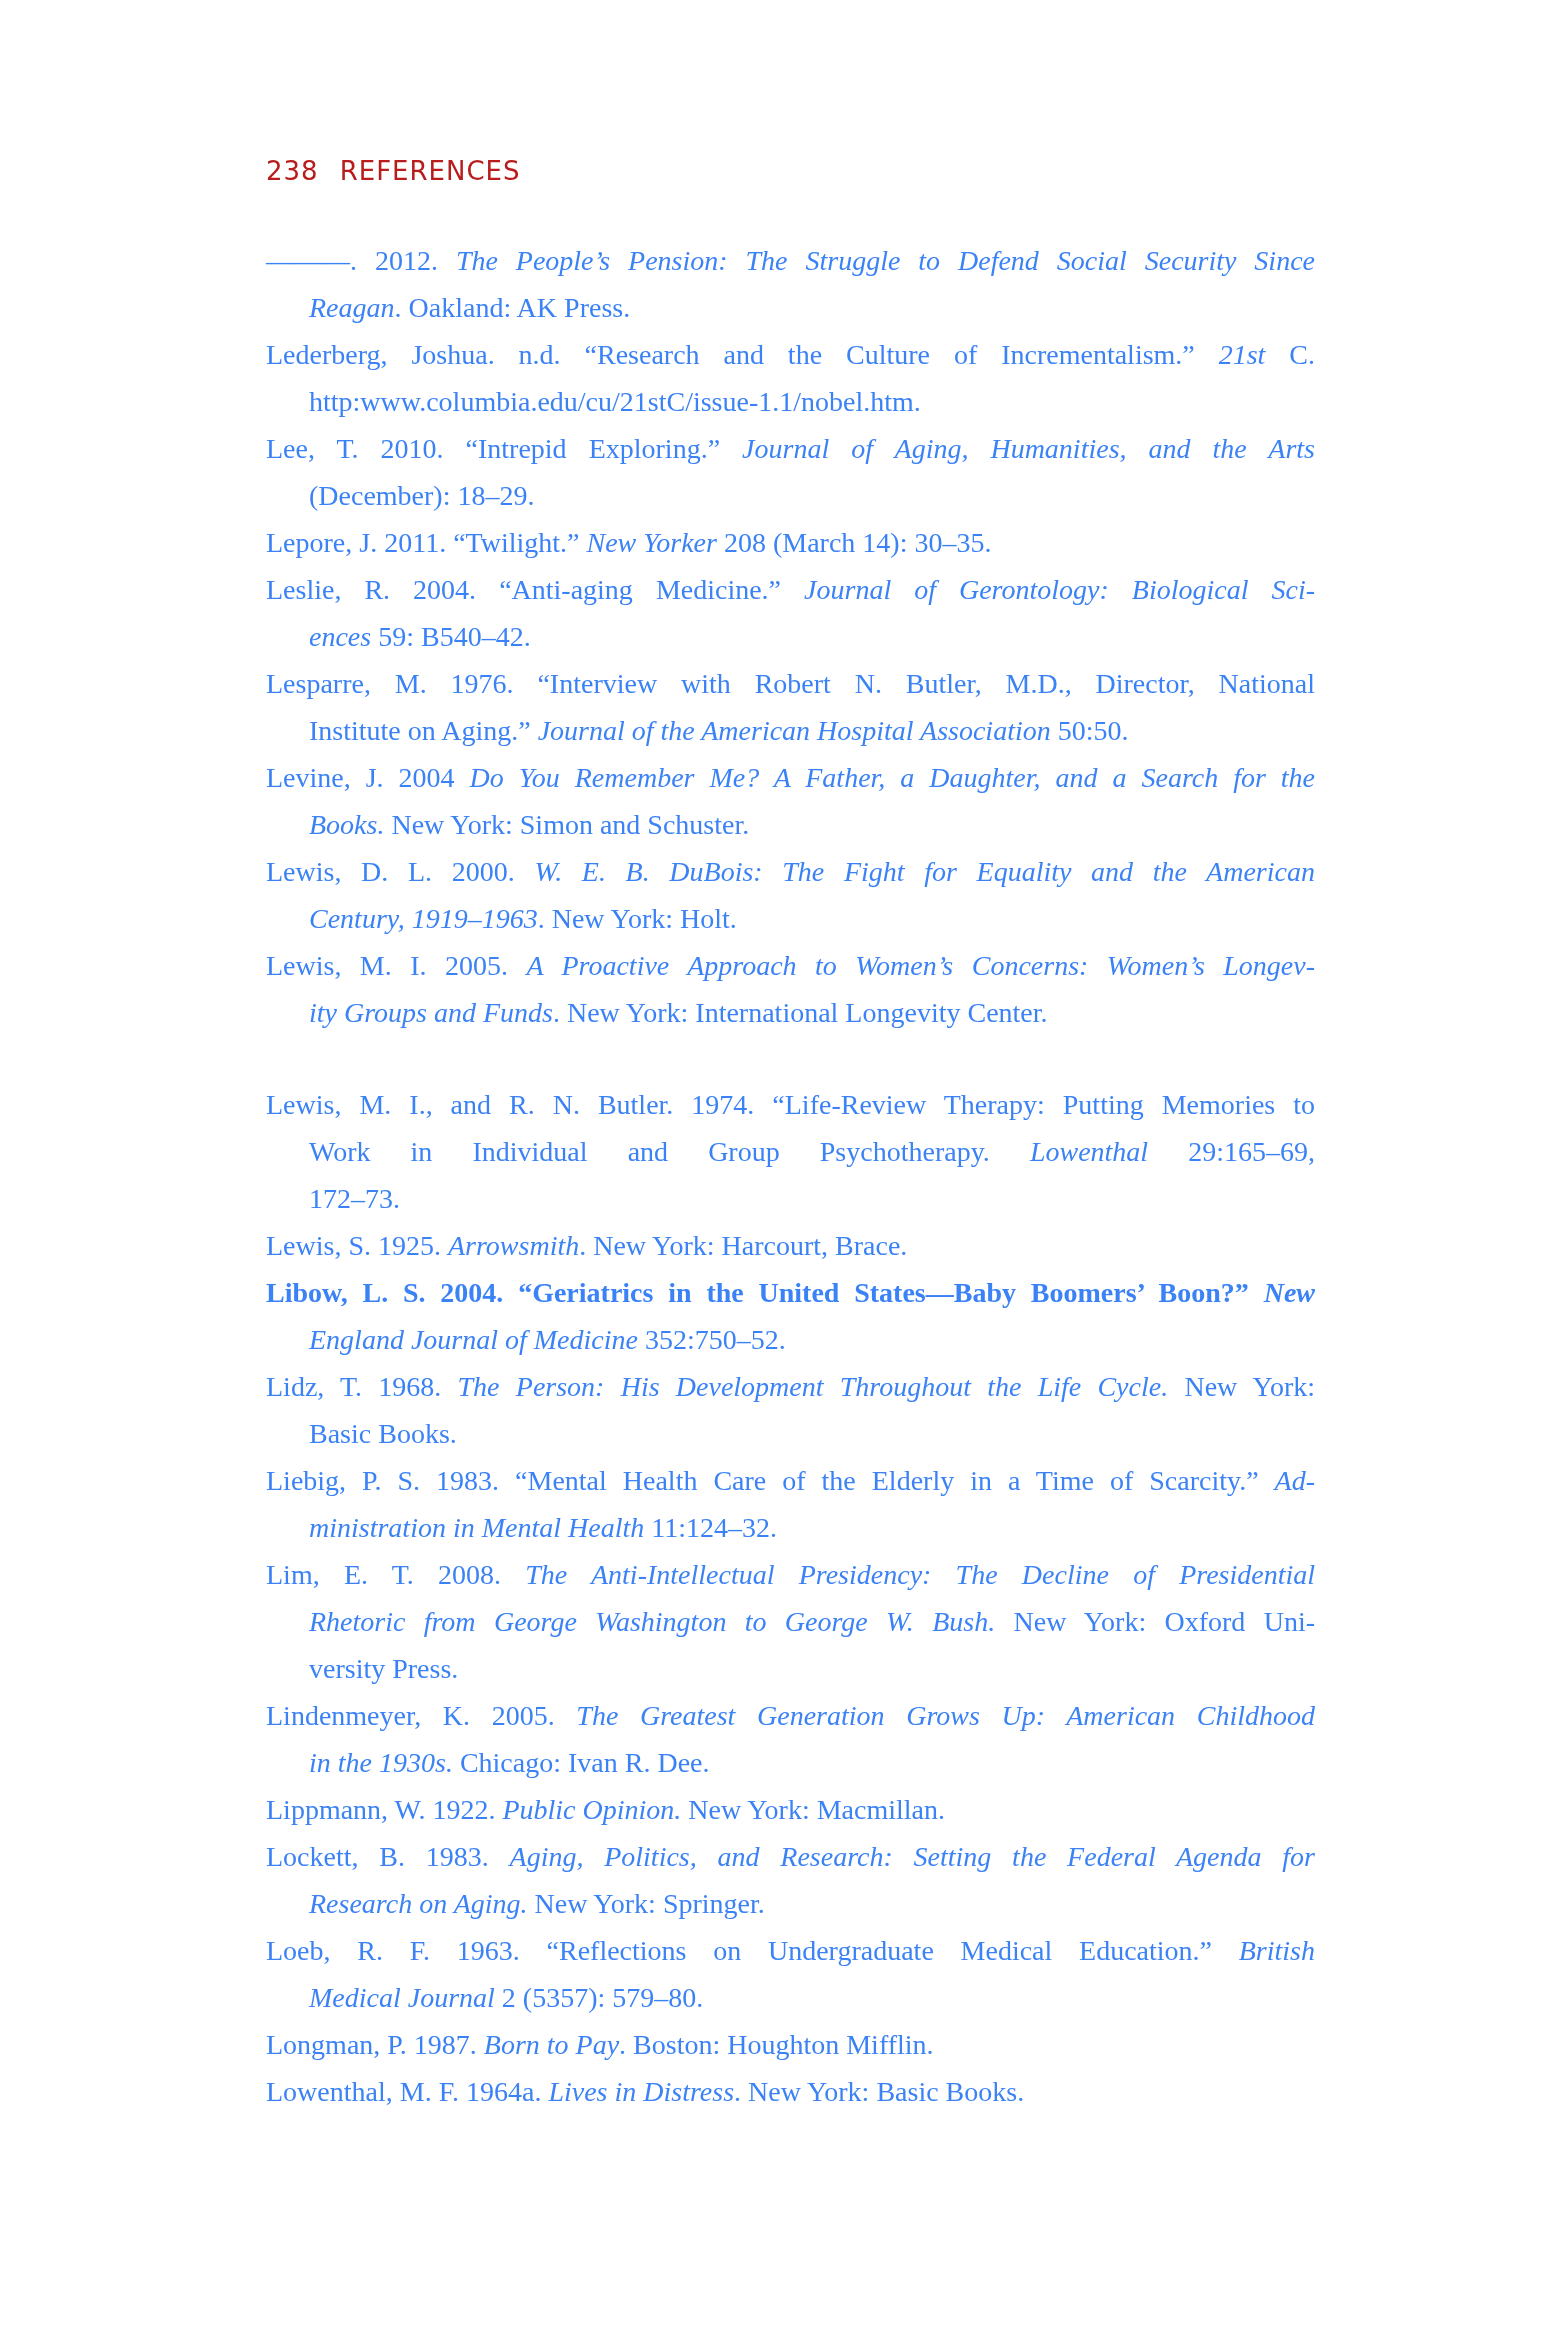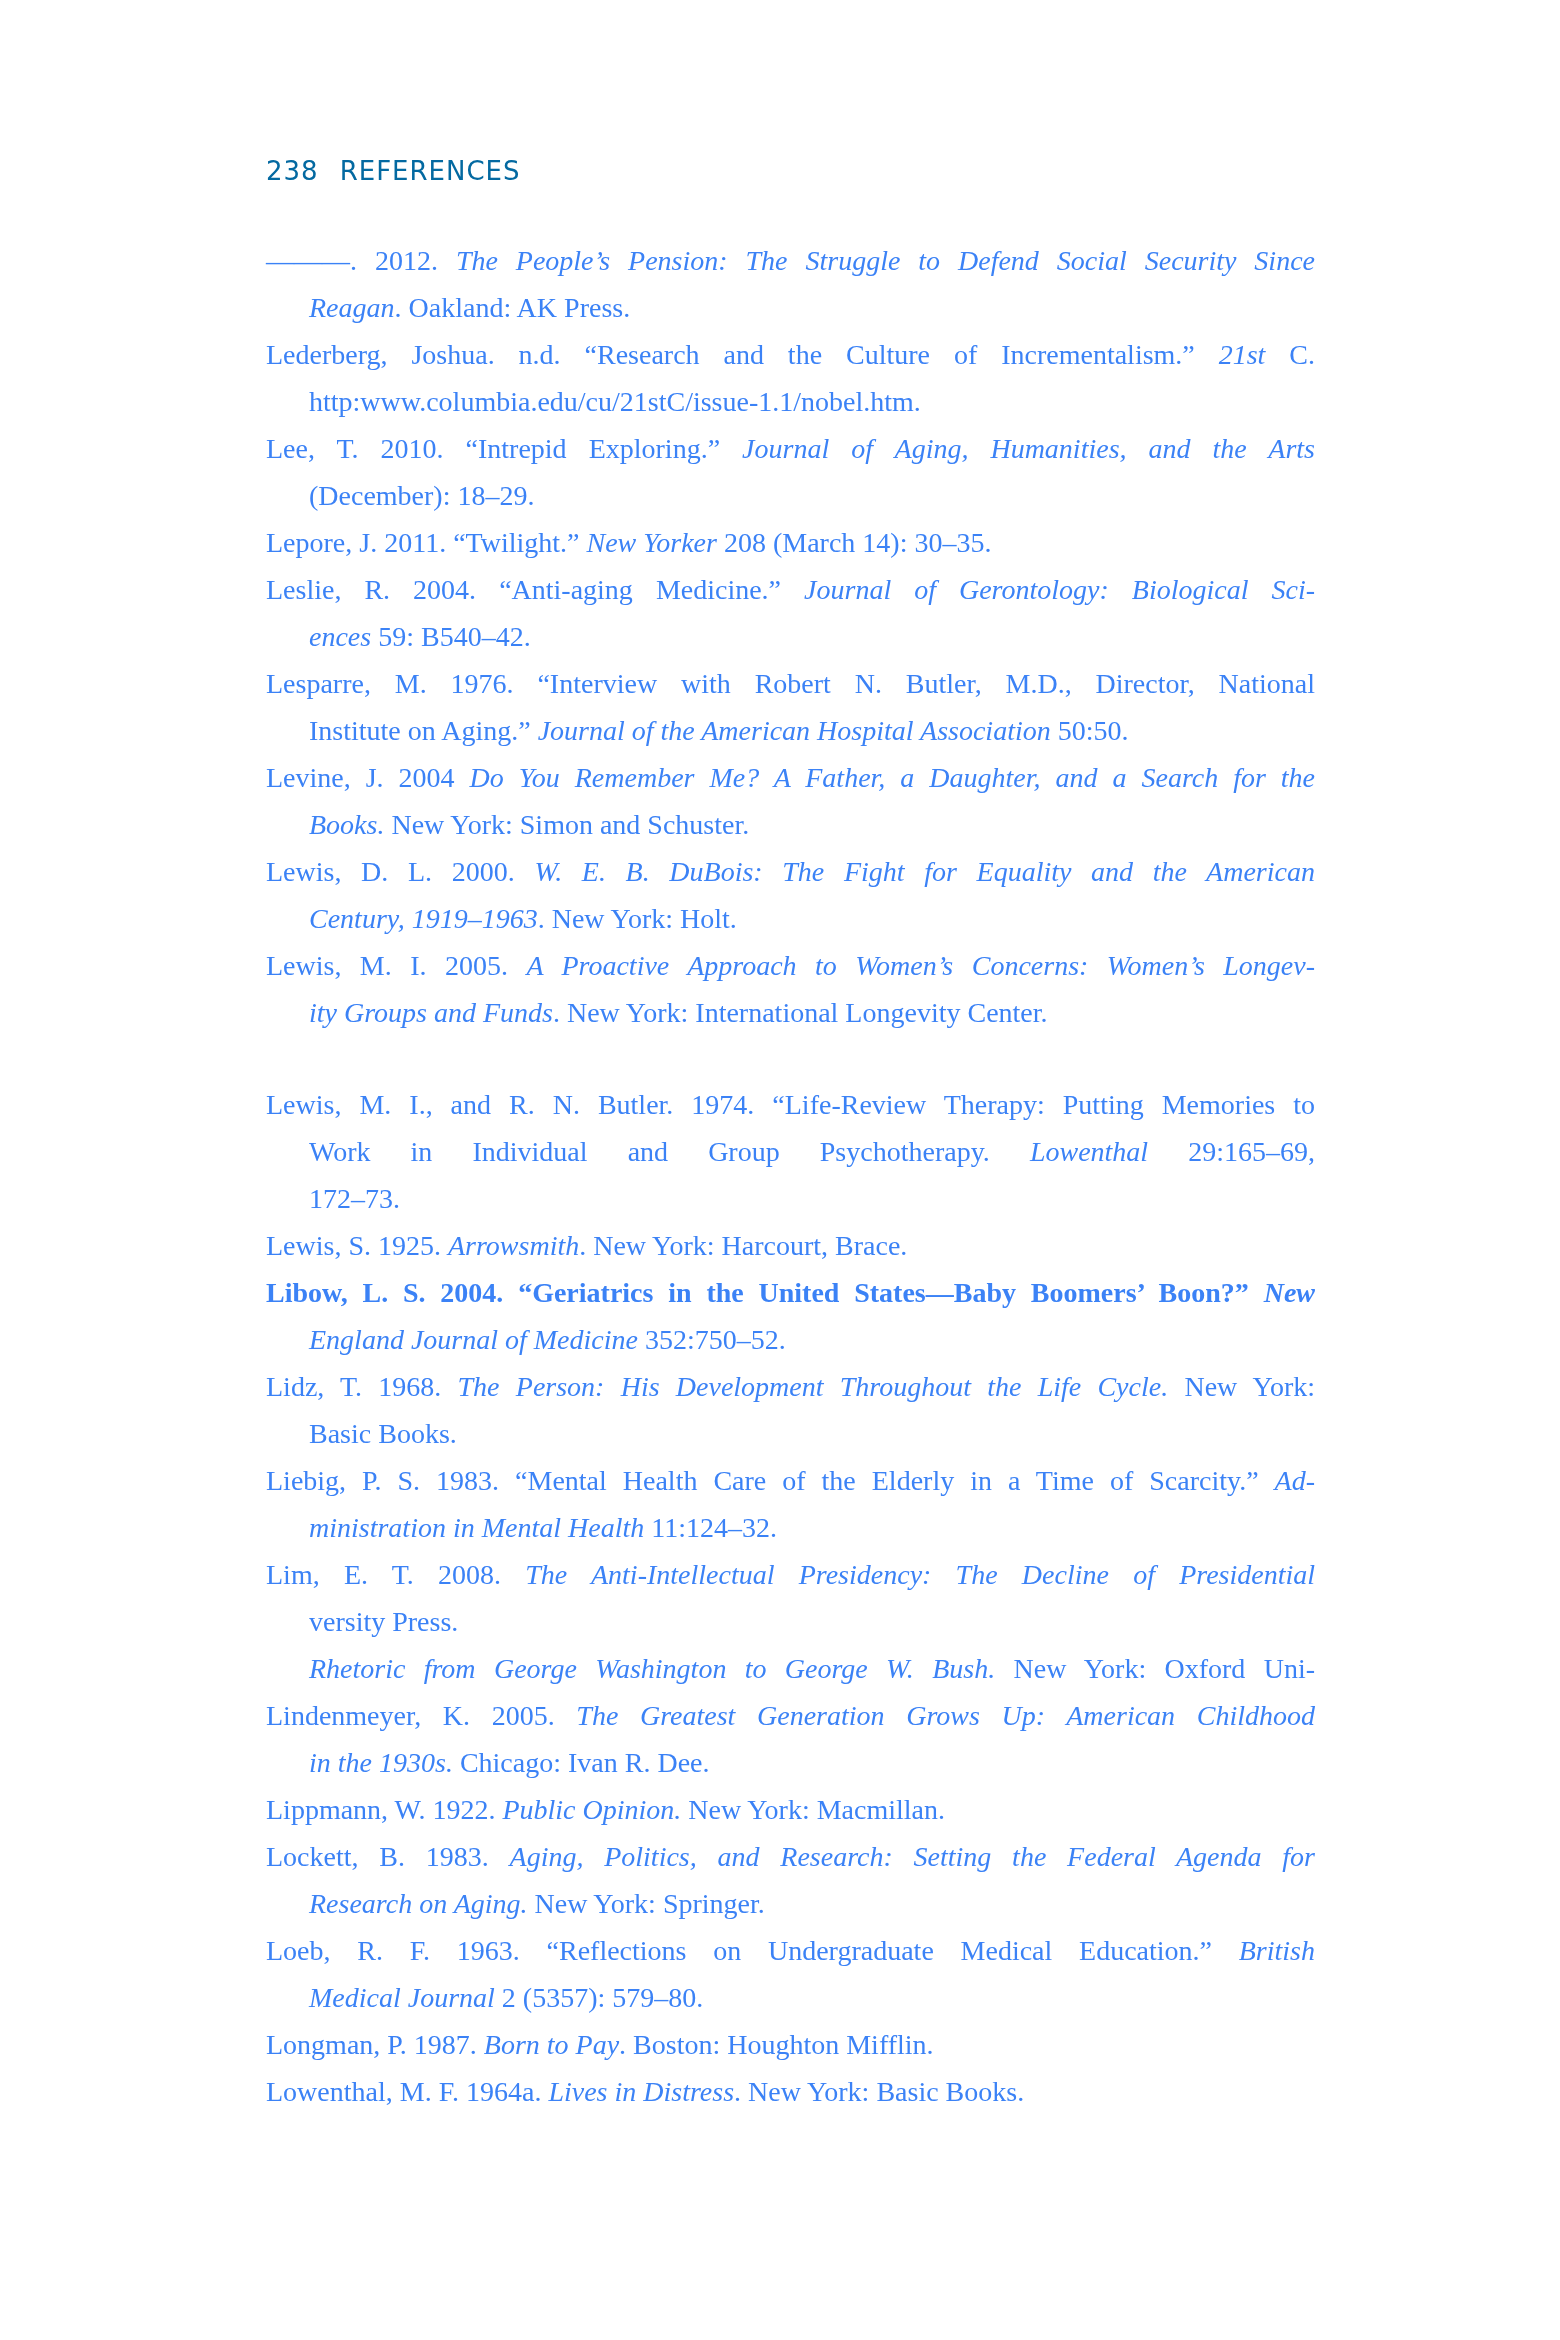--- a/index.html
+++ b/index.html
@@ -1,21 +1,21 @@
 <!DOCTYPE html>
 <html><head>
 <meta charset="utf-8">
 <style>
   html, body { margin: 0; padding: 0; background: #ffffff; }
   body { width: 1561px; height: 2341px; position: relative; overflow: hidden; }
   .page { position: absolute; left: 0; top: 0; width: 1561px; height: 2341px; background: #ffffff; }
   .running-head {
     position: absolute; left: 266px; top: 156px;
     font-family: "DejaVu Sans", sans-serif; font-size: 26px; letter-spacing: 1px;
-    color: #0369a1; white-space: pre; line-height: 31px;
+    color: #b91c1c; white-space: pre; line-height: 31px;
   }
   .running-head .folio { margin-right: 21px; }
   .refs {
     position: absolute; left: 266px; top: 237px; width: 1049px;
     font-family: "Liberation Serif", serif; font-size: 28px; color: #3b82f6;
   }
   .line {
     height: 47px; line-height: 47px; white-space: nowrap; overflow: visible;
     text-align: justify; text-align-last: justify;
   }
@@ -80,22 +80,22 @@
       <div>
         <div class="line" style="white-space: nowrap; letter-spacing: 0px;"><span>Lidz, T. 1968. </span><span class="it">The Person: His Development Throughout the Life Cycle.</span><span> New York:</span></div>
         <div class="line indent last"><span>Basic Books.</span></div>
       </div>
       <div>
         <div class="line" style="white-space: nowrap;"><span>Liebig, P. S. 1983. “Mental Health Care of the Elderly in a Time of Scarcity.” </span><span class="it">Ad-</span></div>
         <div class="line indent last"><span class="it">ministration in Mental Health</span><span> 11:124–32.</span></div>
       </div>
       <div>
         <div class="line" style="white-space: nowrap; word-spacing: 0px;"><span>Lim, E. T. 2008. </span><span class="it">The Anti-Intellectual Presidency: The Decline of Presidential</span></div>
+        <div class="line indent" style="white-space: nowrap; word-spacing: 0px;"><span class="it">Rhetoric from George Washington to George W. Bush.</span><span> New York: Oxford Uni-</span></div>
         <div class="line indent last"><span>versity Press.</span></div>
-        <div class="line indent" style="white-space: nowrap; word-spacing: 0px;"><span class="it">Rhetoric from George Washington to George W. Bush.</span><span> New York: Oxford Uni-</span></div>
       </div>
       <div>
         <div class="line" style="white-space: nowrap; letter-spacing: 0px;"><span>Lindenmeyer, K. 2005. </span><span class="it">The Greatest Generation Grows Up: American Childhood</span></div>
         <div class="line indent last"><span class="it">in the 1930s.</span><span> Chicago: Ivan R. Dee.</span></div>
       </div>
       <div>
         <div class="line last"><span>Lippmann, W. 1922. </span><span class="it">Public Opinion.</span><span> New York: Macmillan.</span></div>
       </div>
       <div>
         <div class="line" style="white-space: nowrap;"><span>Lockett, B. 1983. </span><span class="it">Aging, Politics, and Research: Setting the Federal Agenda for</span></div>

